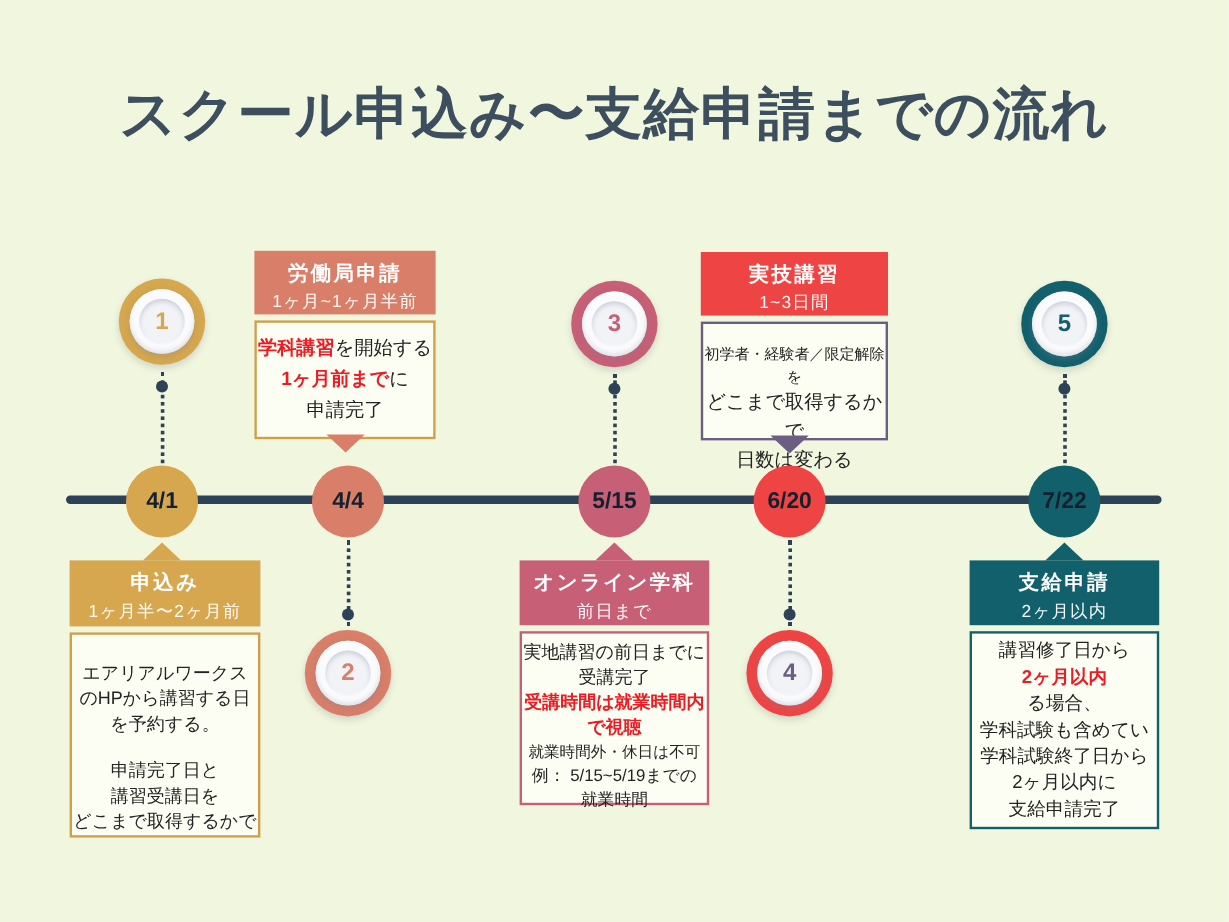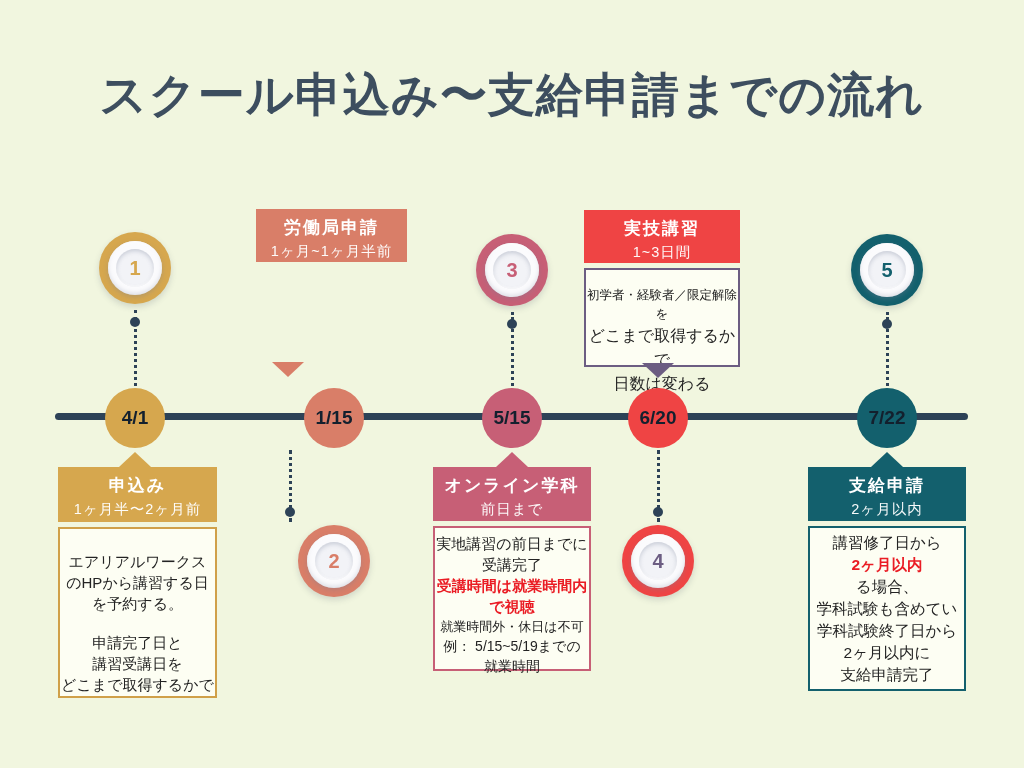--- a/index.html
+++ b/index.html
@@ -70,21 +70,21 @@
   .bo5{left:808px;top:526px;width:154px;height:157px;font-size:15.5px;line-height:22px;padding-top:4px;}
   .sp{height:18px;}
   .t15{font-size:15px;line-height:21px;}
   .t13{font-size:13px;line-height:19px;}
   .t14{font-size:14px;line-height:20px;}
   .t12{font-size:12.5px;line-height:19px;}
   .t16{font-size:16px;line-height:24px;}
   .red{color:#ea1c24;font-weight:bold;}
 
   
-  .bg-gold{background:#d6a74e;} .bg-coral{background:#d97e68;margin-left:44px;} .bg-rose{background:#c75f76;}
+  .bg-gold{background:#d6a74e;} .bg-coral{background:#d97e68;} .bg-rose{background:#c75f76;}
   .bg-purple{background:#ef4444;} .bg-teal{background:#13606d;}
   .tx-gold{color:#d6a74e;} .tx-coral{color:#d97e68;} .tx-rose{color:#c75f76;}
   .tx-purple{color:#6c5d82;} .tx-teal{color:#13606d;}
   .bd-gold{border-color:#d0a049;} .bd-rose{border-color:#c75f76;}
   .bd-purple{border-color:#6c5d82;} .bd-teal{border-color:#13606d;}
   .tri-gold{border-bottom-color:#d6a74e;} .tri-rose{border-bottom-color:#c75f76;}
   .tri-teal{border-bottom-color:#13606d;}
   .tri-coral{border-top-color:#d97e68;} .tri-purpled{border-top-color:#6c5d82;}
 </style>
 </head>
@@ -116,22 +116,27 @@
     <div class="sp"></div>
     <div>申請完了日と</div>
     <div>講習受講日を</div>
     <div>どこまで取得するかで</div>
   </div>
 
   <div class="hdr bg-coral h2">
     <div class="ht">労働局申請</div>
     <div class="hs">1ヶ月~1ヶ月半前</div>
   </div>
+  <div class="bod bd-gold bo2">
+    <div><span class="red">学科講習</span><span>を開始する</span></div>
+    <div><span class="red">1ヶ月前まで</span><span>に</span></div>
+    <div>申請完了</div>
+  </div>
   <div class="tri down tri-coral td2"></div>
-  <div class="dc bg-coral dc2">1/15</div>
+  <div class="dc bg-coral dc2">4/4</div>
   <div class="conn c2"></div>
   <div class="cdot d2"></div>
   <div class="badge bg-coral b2">
     <div class="badge-mid">
       <div class="badge-core tx-coral">2</div>
     </div>
   </div>
 
   <div class="badge bg-rose b3">
     <div class="badge-mid">

